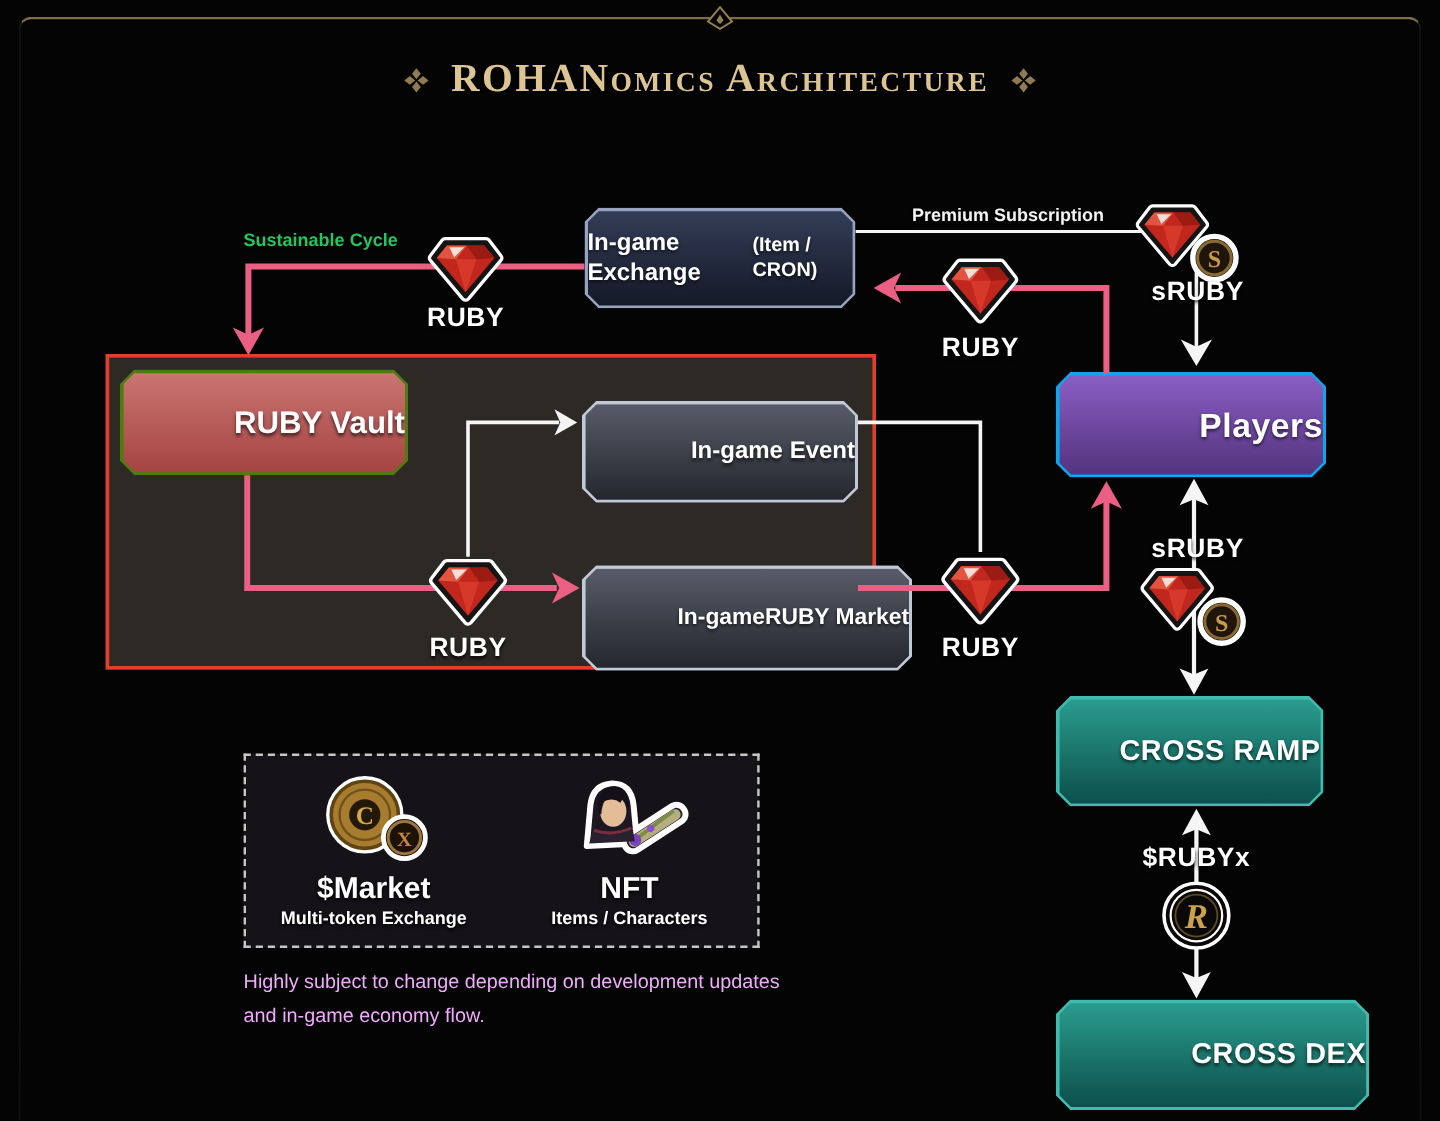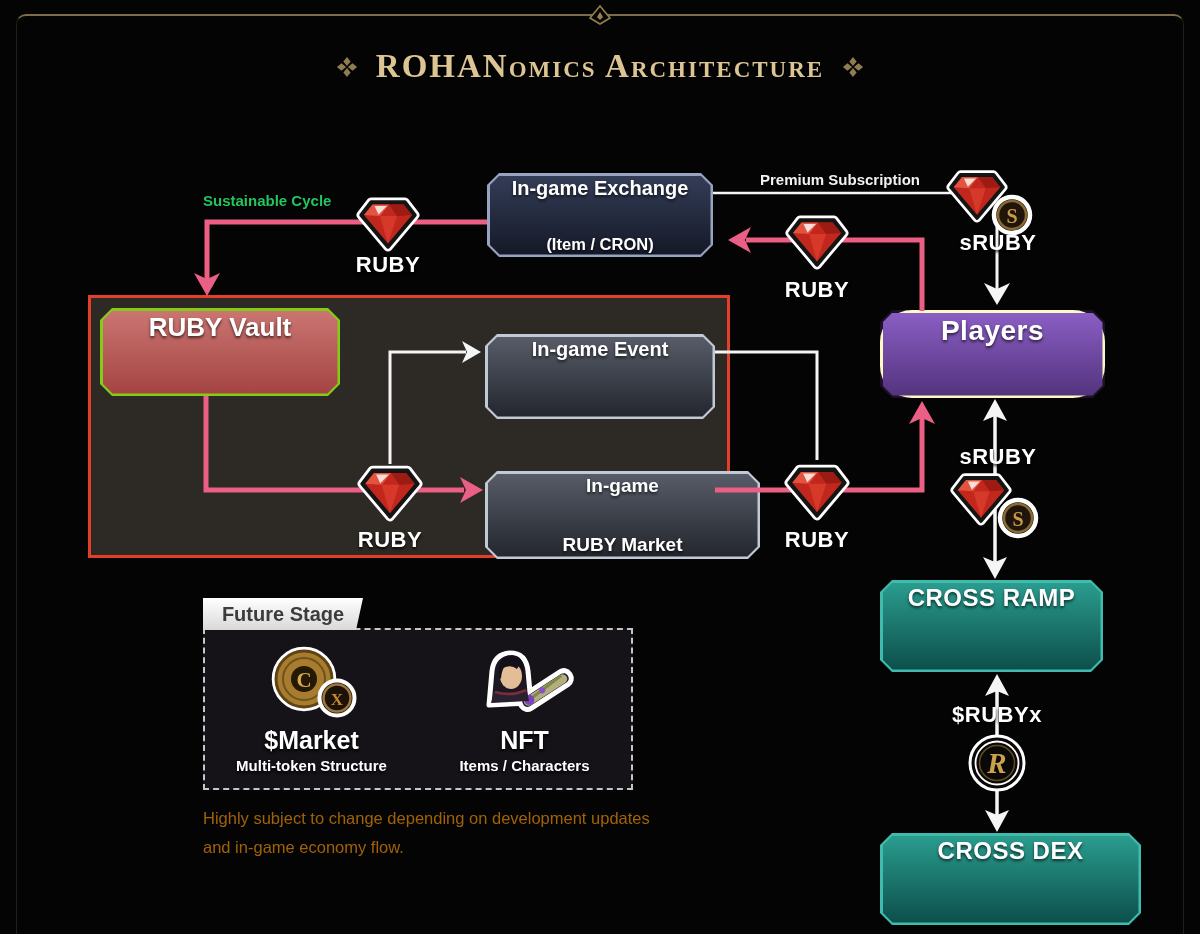--- a/index.html
+++ b/index.html
@@ -15,35 +15,35 @@
              justify-content:center;gap:18px;z-index:5;}
   .title-text{font-family:"Liberation Serif",serif;font-variant:small-caps;font-size:33px;
               letter-spacing:2px;color:#dcc globalization;color:#dcc493;font-weight:600;text-shadow:0 1px 2px #000;}
   
   .red-frame{position:absolute;left:88px;top:295px;width:642px;height:263px;background:#2d2a26;
              border:3px solid #e23e29;box-sizing:border-box;z-index:1;}
   
   .node{position:absolute;z-index:2;
         clip-path:polygon(12px 0,calc(100% - 12px) 0,100% 12px,100% calc(100% - 12px),
                   calc(100% - 12px) 100%,12px 100%,0 calc(100% - 12px),0 12px);}
-  .node-inner{position:absolute;inset:2.5px;display:flex;flex-direction:column;align-items:center;
-        justify-content:space-between;line-height:1.25;
+  .node-inner{position:absolute;inset:2.5px;display:flex;flex-direction:row;align-items:center;
+        justify-content:flex-end;line-height:1.25;
         clip-path:polygon(10px 0,calc(100% - 10px) 0,100% 10px,100% calc(100% - 10px),
                   calc(100% - 10px) 100%,10px 100%,0 calc(100% - 10px),0 10px);}
   .node .t1,.node .t2,.node .big{color:#fff;text-shadow:0 2px 3px rgba(0,0,0,.65);}
   .t1{font-size:20px;font-weight:bold;}
   .t2{font-size:16.5px;font-weight:bold;}
   .navy{background:#97a3c0;filter:drop-shadow(0 4px 8px rgba(0,0,0,.7));}
   .navy .node-inner{background:linear-gradient(#343d57,#141927);}
-  .vault{background:#84cc16;filter:drop-shadow(0 0 10px rgba(220,70,60,.45));text-decoration:underline;}
+  .vault{background:#4d7c0f;filter:drop-shadow(0 0 10px rgba(220,70,60,.45));text-decoration:underline;}
   .vault .node-inner{background:linear-gradient(#ca7572,#a44442);}
   .vault .big{font-size:26px;font-weight:bold;}
   .slate{background:#c2c9d6;filter:drop-shadow(0 4px 8px rgba(0,0,0,.7));margin-top:24px;}
   .slate .node-inner{background:linear-gradient(#575c68,#23262d);}
-  .purple{background:#fef9c3;filter:drop-shadow(0 0 12px rgba(130,80,190,.5));border-radius:32px;}
+  .purple{background:#0ea5e9;filter:drop-shadow(0 0 12px rgba(130,80,190,.5));}
   .purple .node-inner{background:linear-gradient(#8a5ec4,#53337d);}
   .purple .big{font-size:28px;font-weight:bold;letter-spacing:.5px;}
   .teal{background:#3fbcae;filter:drop-shadow(0 0 10px rgba(40,170,155,.4));}
   .teal .node-inner{background:linear-gradient(#2a9c8e,#0c4f4b);}
   .teal .big{font-size:24px;font-weight:bold;letter-spacing:.5px;}
   
   .wires{position:absolute;left:0;top:0;z-index:3;pointer-events:none;}
   
   .icon{position:absolute;z-index:4;}
   
@@ -60,21 +60,21 @@
           color:#3c3c3c;font-size:20px;font-weight:bold;}
   .fs-panel{position:absolute;left:203px;top:628px;width:430px;height:162px;z-index:2;
             background:#151218;border:2px dashed #c6c6c6;box-sizing:border-box;
             display:flex;align-items:stretch;justify-content:space-around;}
   .fs-item{display:flex;flex-direction:column;align-items:center;justify-content:flex-end;
            padding-bottom:14px;width:48%;}
   .fs-icon{height:78px;display:flex;align-items:center;justify-content:center;margin-bottom:4px;}
   .fs-title{color:#fff;font-size:25px;font-weight:bold;text-shadow:0 2px 3px #000;}
   .fs-sub{color:#fff;font-size:15px;font-weight:bold;margin-top:2px;text-shadow:0 2px 3px #000;}
   .fs-note{position:absolute;left:203px;top:804px;width:455px;z-index:5;
-           color:#a16207;font-size:16.5px;line-height:1.75;}
+           color:#f0abfc;font-size:16.5px;line-height:1.75;}
 </style>
 </head>
 <body>
 
 <div class="page">
 
   <svg width="0" height="0" style="position:absolute">
     <defs>
       <symbol id="gem" viewBox="0 0 64 64">
         <path d="M15 12 L49 12 L59 25 L32 57 L5 25 Z" fill="#ffffff" stroke="#ffffff" stroke-width="9" stroke-linejoin="round"></path>
@@ -239,38 +239,37 @@
   <div class="lbl" style="left:388px;top:252px">RUBY</div>
   <div class="lbl" style="left:817px;top:277px">RUBY</div>
   <div class="lbl" style="left:390px;top:527px">RUBY</div>
   <div class="lbl" style="left:817px;top:527px">RUBY</div>
   <div class="lbl" style="left:998px;top:230px">sRUBY</div>
   <div class="lbl" style="left:998px;top:444px">sRUBY</div>
   <div class="lbl" style="left:997px;top:702px">$RUBYx</div>
   <div class="lbl-small pink-lbl" style="left:203px;top:192px">Sustainable Cycle</div>
   <div class="lbl-small white-lbl" style="left:840px;top:171px">Premium Subscription</div>
 
-  <div class="fs-tab">Future Stage</div>
   <div class="fs-panel">
     <div class="fs-item">
       <div class="fs-icon">
         <svg width="96" height="80" viewBox="0 0 96 80">
           <circle cx="40" cy="36" r="30" fill="#141414" stroke="#ffffff" stroke-width="4.5"></circle>
           <circle cx="40" cy="36" r="28" fill="#a87c2e"></circle>
           <circle cx="40" cy="36" r="28" fill="none" stroke="#5e4414" stroke-width="3"></circle>
           <circle cx="40" cy="36" r="21" fill="none" stroke="#6e521c" stroke-width="2"></circle>
           <circle cx="40" cy="36" r="13" fill="#241806"></circle>
           <text x="40" y="44" text-anchor="middle" font-family="Liberation Serif,serif" font-weight="bold" font-size="21" fill="#d4a94e">C</text>
           <circle cx="73" cy="55" r="17.5" fill="#1d1208" stroke="#ffffff" stroke-width="4"></circle>
           <circle cx="73" cy="55" r="13.5" fill="none" stroke="#9c763a" stroke-width="2.5"></circle>
           <text x="73" y="62" text-anchor="middle" font-family="Liberation Serif,serif" font-weight="bold" font-size="17" fill="#c4892f">X</text>
         </svg>
       </div>
       <div class="fs-title">$Market</div>
-      <div class="fs-sub">Multi-token Structure</div>
+      <div class="fs-sub">Multi-token Exchange</div>
     </div>
     <div class="fs-item">
       <div class="fs-icon">
         <svg width="104" height="80" viewBox="0 0 104 80">
           <path d="M16 62 L58 60 L55 28 Q53 10 37 10 Q21 11 19 28 Z" fill="#1c1722" stroke="#ffffff" stroke-width="5" stroke-linejoin="round"></path>
           <g transform="rotate(-33 72 48)">
             <rect x="44" y="40" width="58" height="15" rx="7" fill="#241c2c" stroke="#ffffff" stroke-width="5"></rect>
             <rect x="48" y="43" width="50" height="9" rx="4.5" fill="#b4ae7e"></rect>
             <path d="M52 47 L94 44" stroke="#7e8a46" stroke-width="3" fill="none"></path>
             <circle cx="54" cy="47" r="5" fill="#7b3fc2"></circle>

